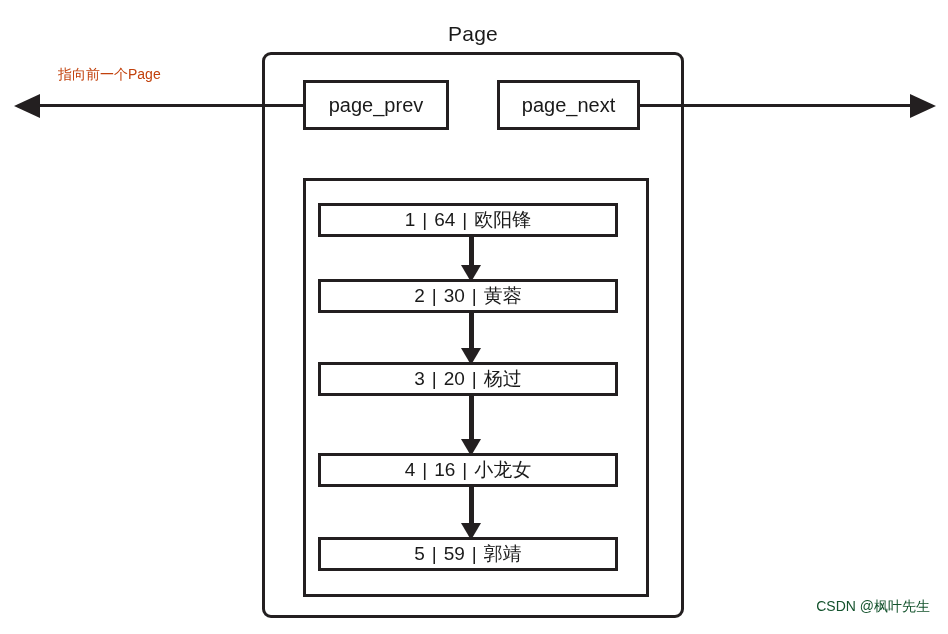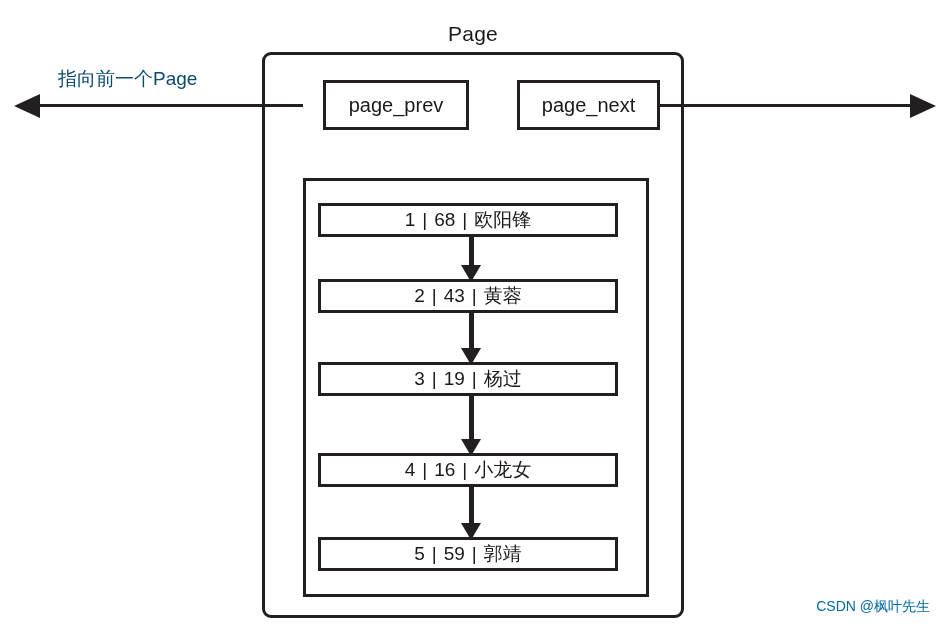--- a/index.html
+++ b/index.html
@@ -36,21 +36,20 @@
   
   .ptr-box{
     position:absolute;
     border:3px solid #231f20;
     background:#ffffff;
     box-sizing:border-box;
     display:flex;align-items:center;justify-content:center;
     font-size:20px;
     color:#1a1a1a;
     z-index:4;
-    margin-left:20px;
   }
   #page-prev-box{left:303px;top:80px;width:146px;height:50px;}
   #page-next-box{left:497px;top:80px;width:143px;height:50px;}
 
   
   .hline{
     position:absolute;
     height:3px;
     background:#231f20;
     z-index:2;
@@ -69,22 +68,22 @@
     left:14px;top:94px;
     border-right:26px solid #231f20;
   }
   #next-arrowhead{
     left:910px;top:94px;
     border-left:26px solid #231f20;
   }
 
   .hlabel{
     position:absolute;
-    font-size:19px;
-    color:#0c4a6e;
+    font-size:14px;
+    color:#c2410c;
     white-space:nowrap;
   }
   #prev-label{left:58px;top:66px;}
   #next-label{left:726px;top:66px;}
 
   
   #records-title{
     position:absolute;
     left:303px;top:150px;
     width:346px;
@@ -148,21 +147,21 @@
 
   #conn-3{top:484px;height:56px;}
   #conn-3 .stem{height:41px;}
   #conn-3 .head{top:39px;}
 
   
   #watermark{
     position:absolute;
     right:18px;bottom:18px;
     font-size:14px;
-    color:#0369a1;
+    color:#14532d;
     white-space:nowrap;
   }
 </style>
 </head>
 <body>
 
 <div class="canvas">
 
   <div id="page-title">Page</div>
 
@@ -180,47 +179,47 @@
   </div>
   <div id="page-next-box" class="ptr-box">
     <span>page_next</span>
   </div>
 
   <div id="records-box"></div>
 
   <div class="record-row rec-0">
     <span>1</span>
     <span class="sep">|</span>
-    <span>68</span>
+    <span>64</span>
     <span class="sep">|</span>
     <span>欧阳锋</span>
   </div>
 
   <div id="conn-0" class="vconn">
     <div class="stem"></div>
     <div class="head"></div>
   </div>
 
   <div class="record-row rec-1">
     <span>2</span>
     <span class="sep">|</span>
-    <span>43</span>
+    <span>30</span>
     <span class="sep">|</span>
     <span>黄蓉</span>
   </div>
 
   <div id="conn-1" class="vconn">
     <div class="stem"></div>
     <div class="head"></div>
   </div>
 
   <div class="record-row rec-2">
     <span>3</span>
     <span class="sep">|</span>
-    <span>19</span>
+    <span>20</span>
     <span class="sep">|</span>
     <span>杨过</span>
   </div>
 
   <div id="conn-2" class="vconn">
     <div class="stem"></div>
     <div class="head"></div>
   </div>
 
   <div class="record-row rec-3">

